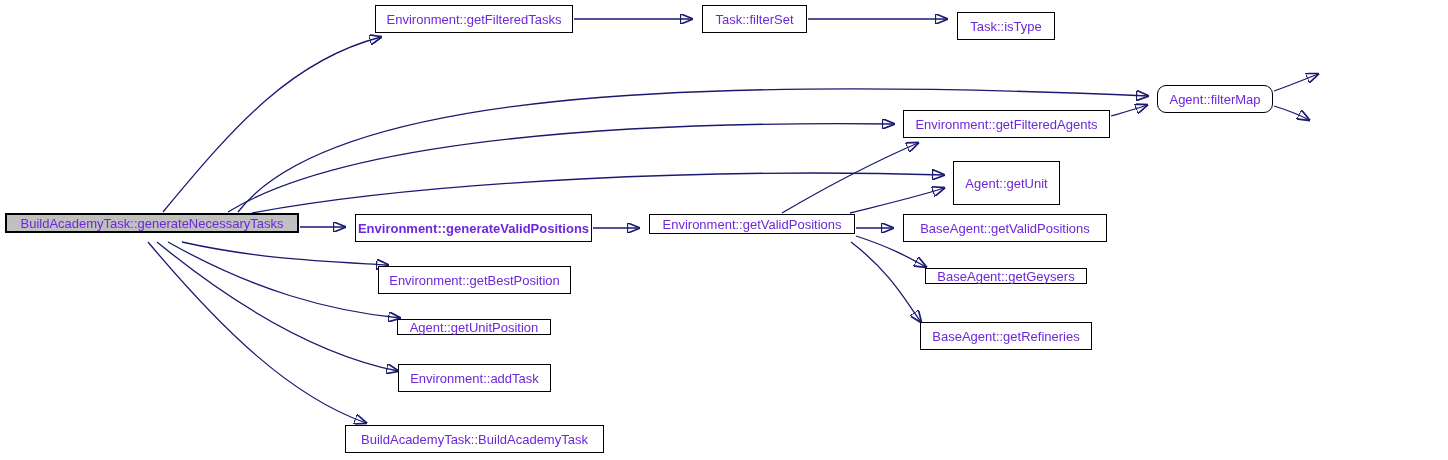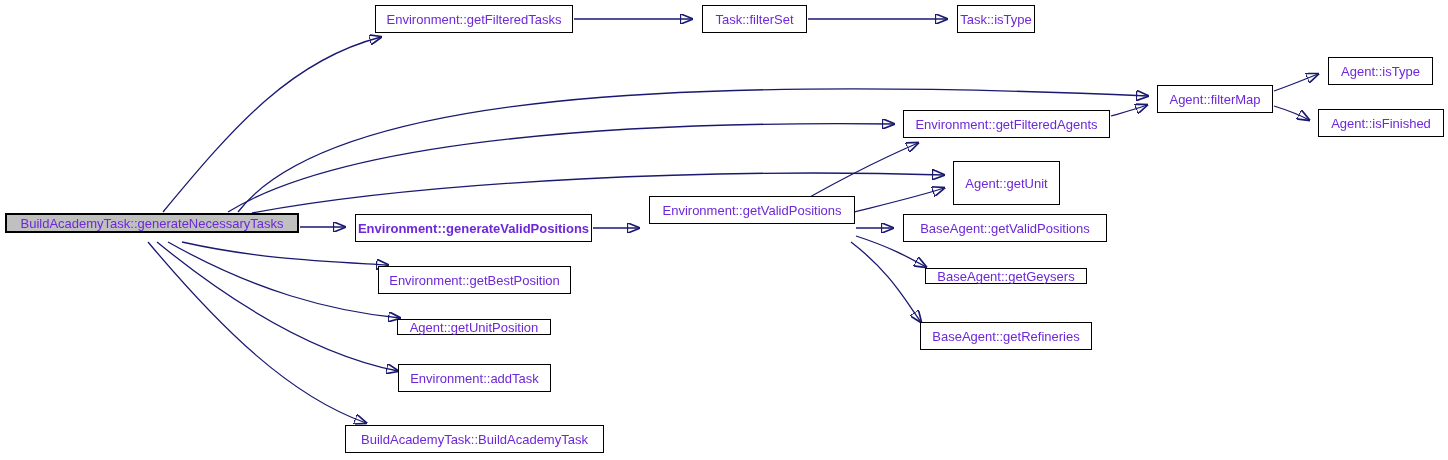--- a/index.html
+++ b/index.html
@@ -44,28 +44,28 @@
   }
   .node.root {
     background: #c0c0c0;
     border-width: 2px;
     cursor: default;
   }
   
   #n-main  { left: 5px;    top: 213px; width: 294px; height: 20px; }
   #n-gft   { left: 375px;  top: 5px;   width: 198px; height: 28px; }
   #n-tfs   { left: 702px;  top: 5px;   width: 105px; height: 28px; }
-  #n-tit   { left: 957px;  top: 5px;   width: 78px;  height: 28px; }
-  #n-afm   { left: 1157px; top: 85px;  width: 116px; height: 28px; }
+  #n-tit   { left: 957px;  top: 12px;   width: 98px;  height: 28px; }
+  #n-afm   { left: 1157px; top: 85px;  width: 116px; height: 28px; border-radius: 9px; }
   #n-ait   { left: 1328px; top: 57px;  width: 105px; height: 28px; }
   #n-aif   { left: 1318px; top: 109px; width: 126px; height: 28px; }
   #n-gfa   { left: 903px;  top: 110px; width: 207px; height: 28px; }
   #n-agu   { left: 953px;  top: 161px; width: 107px; height: 44px; }
   #n-gvp   { left: 355px;  top: 214px; width: 237px; height: 28px; font-weight: bold; }
-  #n-vp    { left: 649px;  top: 196px; width: 206px; height: 28px; }
+  #n-vp    { left: 649px;  top: 214px; width: 206px; height: 20px; }
   #n-gmp   { left: 903px;  top: 214px; width: 204px; height: 28px; }
   #n-gg    { left: 925px;  top: 268px; width: 162px; height: 16px; }
   #n-gr    { left: 920px;  top: 322px; width: 172px; height: 28px; }
   #n-gbp   { left: 378px;  top: 266px; width: 193px; height: 28px; }
   #n-gup   { left: 397px;  top: 319px; width: 154px; height: 16px; }
   #n-eat   { left: 398px;  top: 364px; width: 153px; height: 28px; }
   #n-bat   { left: 345px;  top: 425px; width: 259px; height: 28px; }
 </style>
 </head>
 <body>
@@ -98,22 +98,20 @@
     <path d="M 168,242 C 255,291 330,311 400,318" marker-end="url(#arrow)"></path>
     <path d="M 157,242 C 245,314 323,356 398,371" marker-end="url(#arrow)"></path>
     <path d="M 148,242 C 222,330 290,396 366,423" marker-end="url(#arrow)"></path>
   </svg>
 
   <div class="node root" id="n-main">BuildAcademyTask::generateNecessaryTasks</div>
   <div class="node" id="n-gft">Environment::getFilteredTasks</div>
   <div class="node" id="n-tfs">Task::filterSet</div>
   <div class="node" id="n-tit">Task::isType</div>
   <div class="node" id="n-afm">Agent::filterMap</div>
-  <div class="node" id="n-ait">Agent::isType</div>
-  <div class="node" id="n-aif">Agent::isFinished</div>
   <div class="node" id="n-gfa">Environment::getFilteredAgents</div>
   <div class="node" id="n-agu">Agent::getUnit</div>
   <div class="node" id="n-gvp">Environment::generateValidPositions</div>
   <div class="node" id="n-vp">Environment::getValidPositions</div>
   <div class="node" id="n-gmp">BaseAgent::getValidPositions</div>
   <div class="node" id="n-gg">BaseAgent::getGeysers</div>
   <div class="node" id="n-gr">BaseAgent::getRefineries</div>
   <div class="node" id="n-gbp">Environment::getBestPosition</div>
   <div class="node" id="n-gup">Agent::getUnitPosition</div>
   <div class="node" id="n-eat">Environment::addTask</div>

